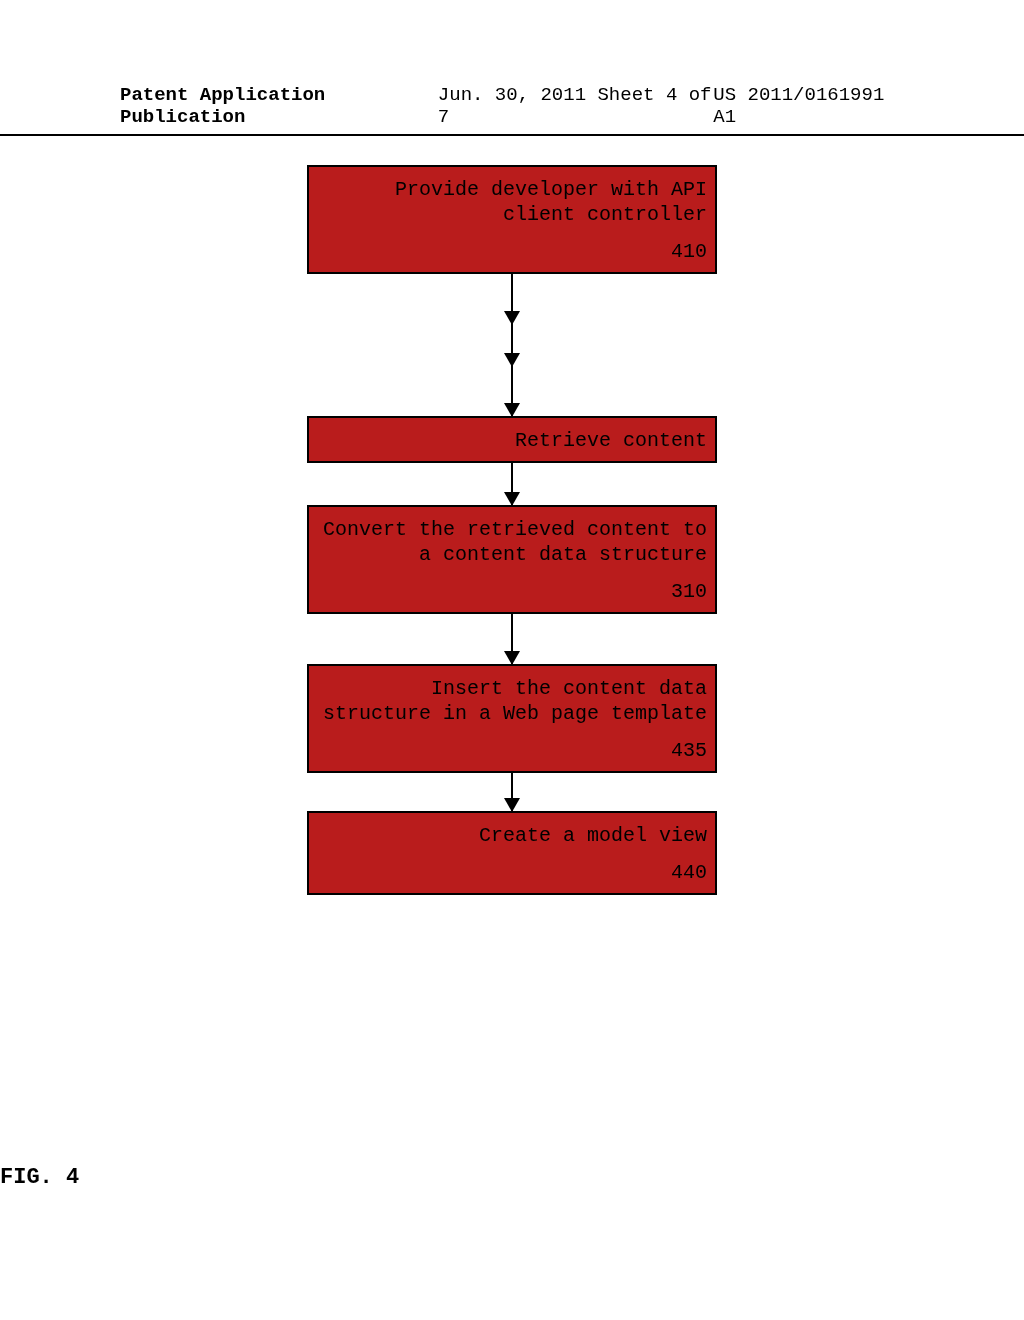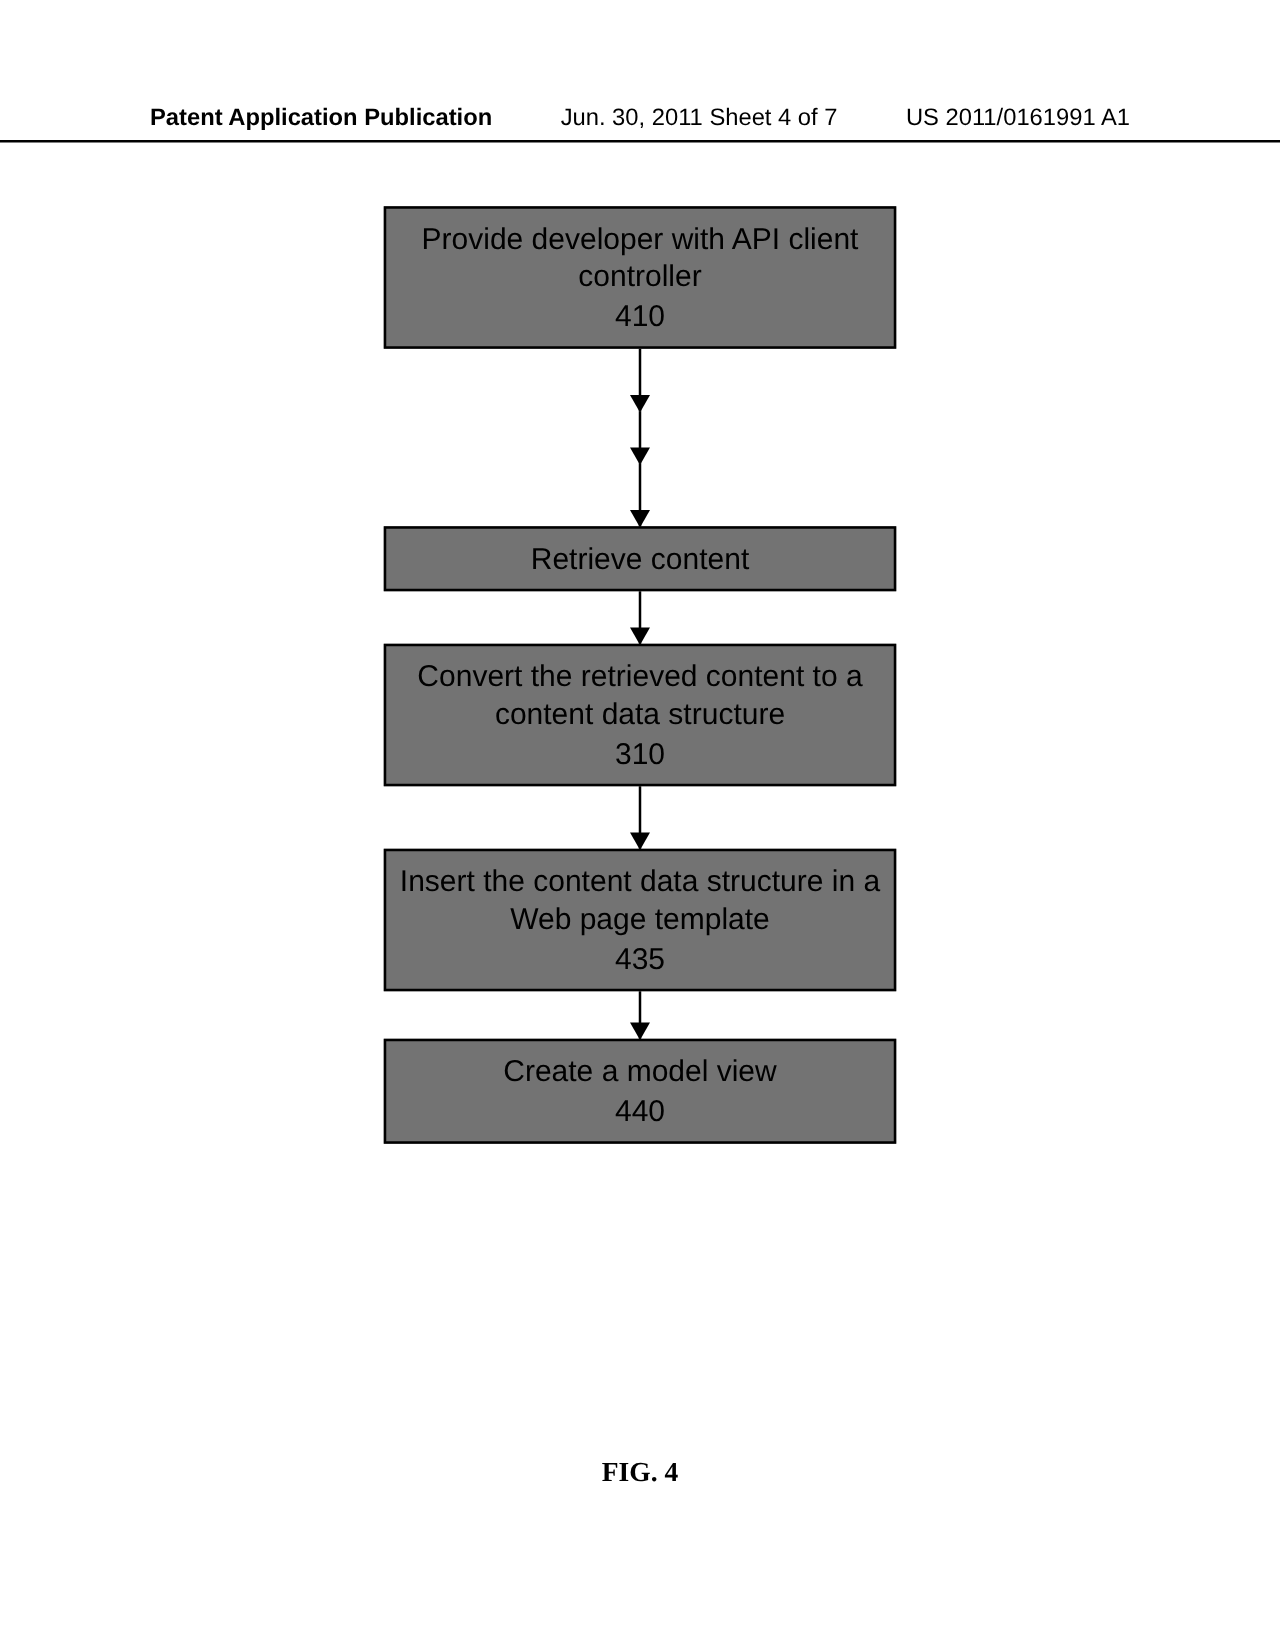--- a/index.html
+++ b/index.html
@@ -1,15 +1,15 @@
 <!DOCTYPE html>
 <html><head>
 <meta charset="utf-8">
 <style>
-  * { margin: 0; padding: 0; box-sizing: border-box; }
+  * { margin: 0; padding: 0; box-sizing: border-box; font-family: Liberation Mono, monospace; }
   body {
     width: 1024px;
     height: 1320px;
     background: #fff;
     font-family: Arial, Helvetica, sans-serif;
     position: relative;
   }
   .header {
     position: absolute;
     top: 84px;
@@ -30,27 +30,27 @@
     top: 165px;
     left: 0;
     width: 100%;
     display: flex;
     flex-direction: column;
     align-items: center;
   }
   .box {
     width: 410px;
     border: 2px solid #000;
-    text-align: center;
+    text-align: right;
     padding: 10px 8px 8px 8px;
-    font-size: 24px;
+    font-size: 20px;
     line-height: 1.25;
-    background: #737373;
+    background: #b91c1c;
   }
-  .box .num { display: block; margin-top: 2px; }
+  .box .num { display: block; margin-top: 12px; }
   .arrow {
     width: 2px;
     background: #000;
     position: relative;
     margin: 0;
   }
   .arrow::after {
     content: "";
     position: absolute;
     bottom: -1px;
@@ -61,24 +61,23 @@
     border-right: 8px solid transparent;
     border-top: 14px solid #000;
   }
   .arrow.h50 { height: 50px; }
   .arrow.h42 { height: 42px; }
   .arrow.h38 { height: 38px; }
   .fig-label {
     position: absolute;
     left: 0;
     width: 100%;
-    text-align: center;
     font-weight: bold;
     font-size: 22px;
-    font-family: Liberation Serif, serif;
+    font-family: Liberation Mono, monospace;
   }
 </style>
 </head>
 <body>
 
 <div class="header">
   <span class="header-left">Patent Application Publication</span>
   <span class="header-mid">Jun. 30, 2011  Sheet 4 of 7</span>
   <span class="header-right">US 2011/0161991 A1</span>
 </div>

